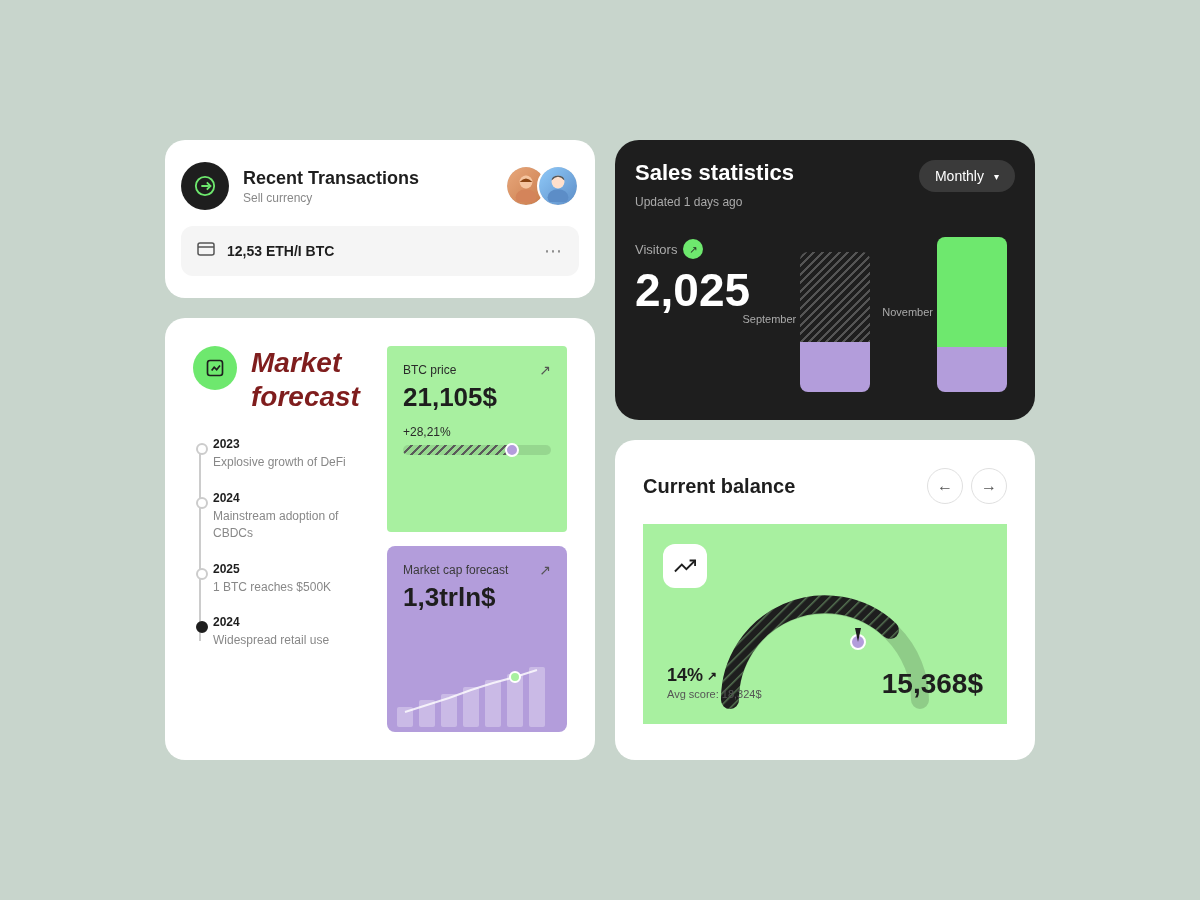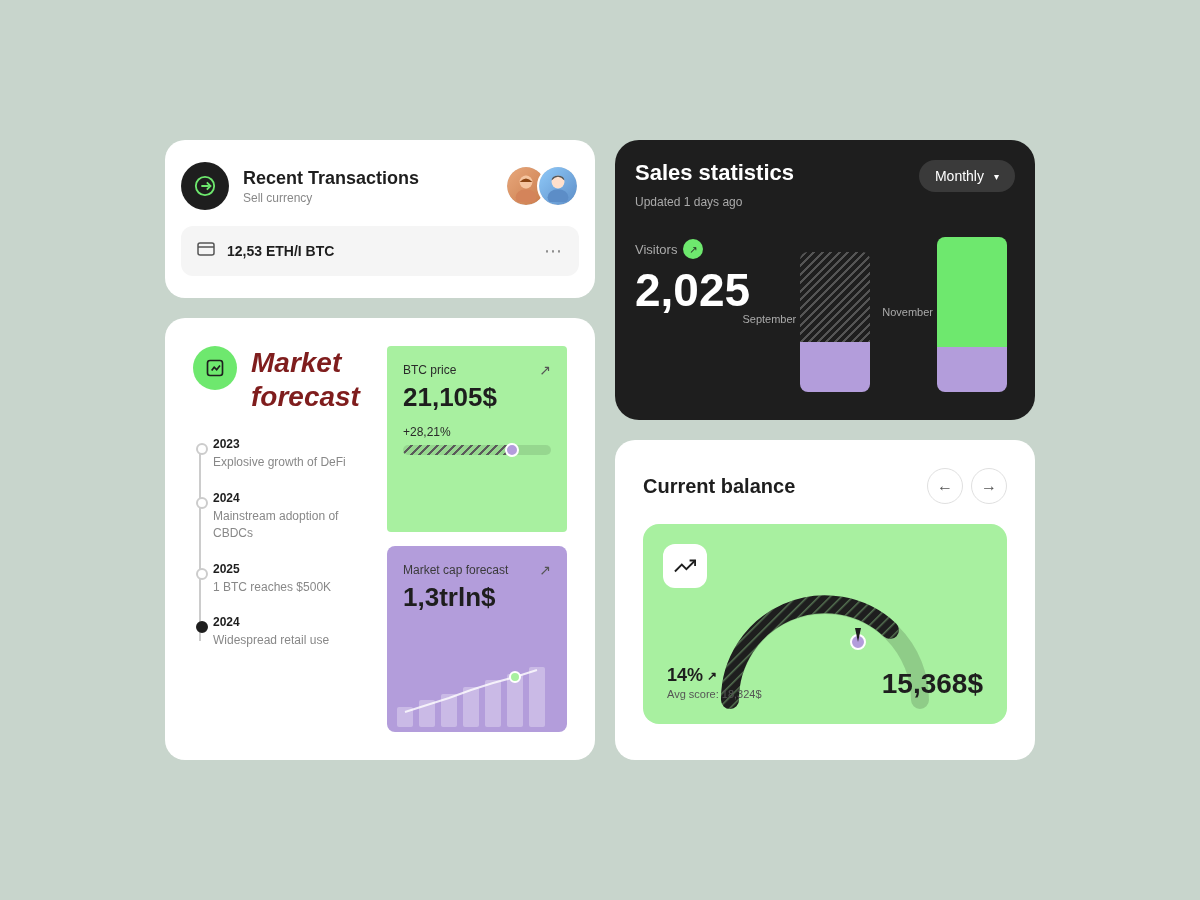--- a/index.html
+++ b/index.html
@@ -159,21 +159,21 @@
       background: white;
       cursor: pointer;
       display: flex;
       align-items: center;
       justify-content: center;
       font-size: 16px;
       color: #555;
     }
     .balance-display {
       background: #a8f0a0;
-      border-radius: 16px;
+      border-radius: 0;
       padding: 24px;
       position: relative;
       height: 200px;
       overflow: hidden;
     }
     .balance-icon-circle {
       position: absolute;
       top: 20px;
       left: 20px;
       width: 44px;

